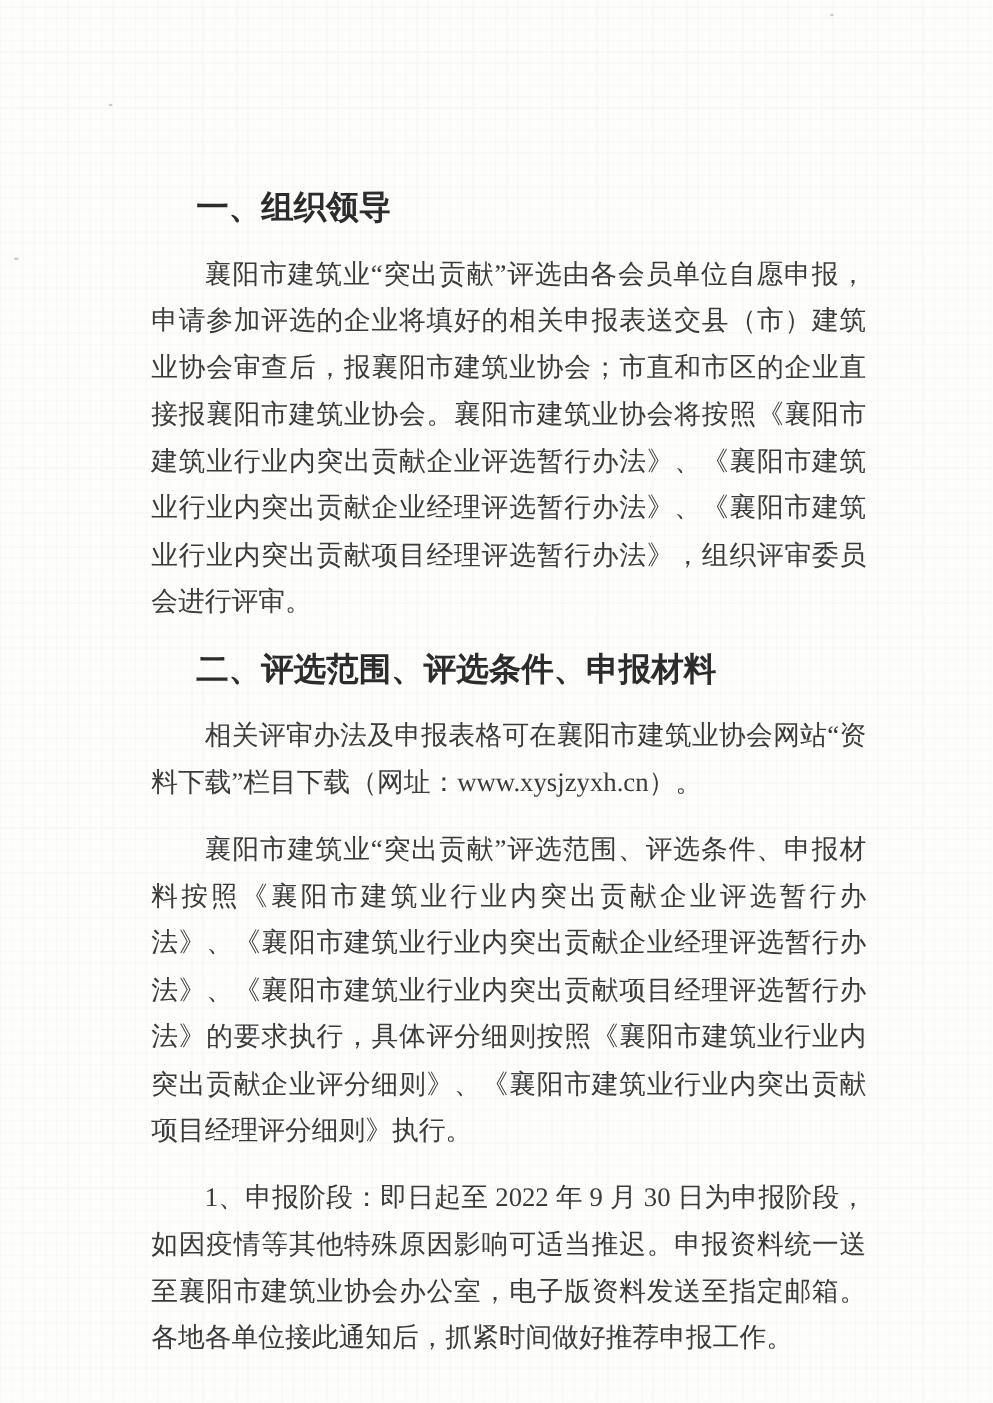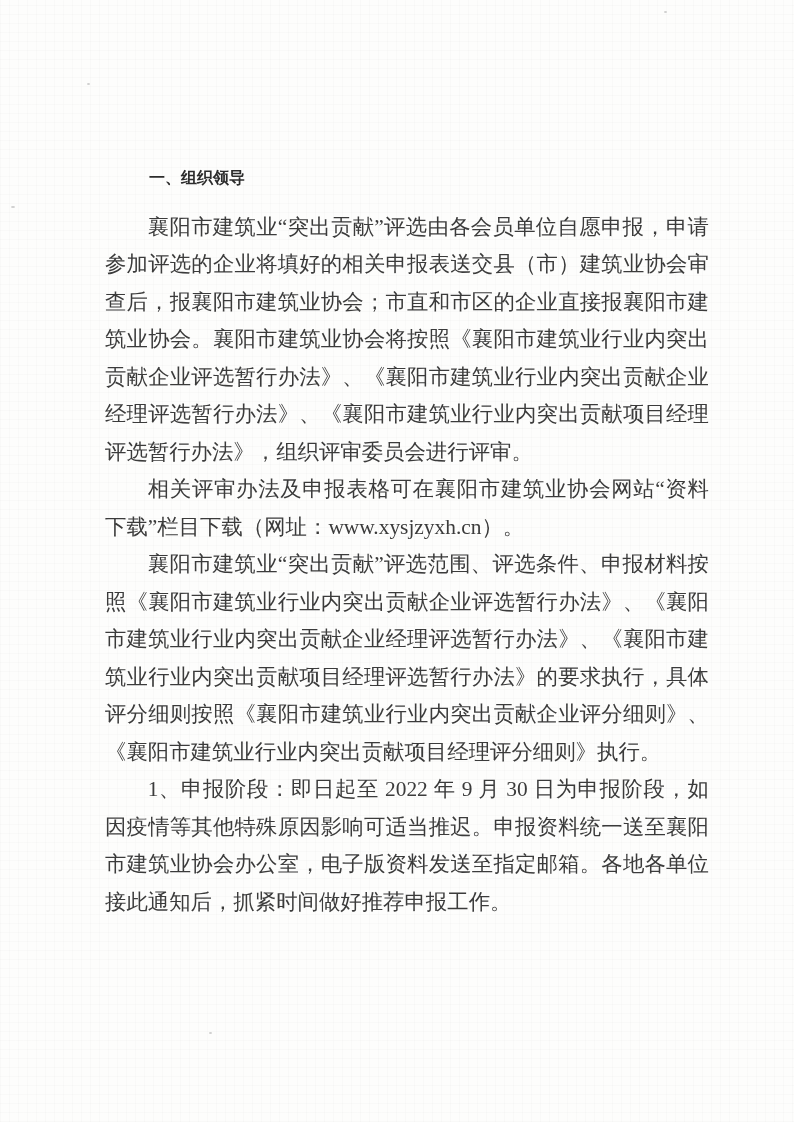--- a/index.html
+++ b/index.html
@@ -38,45 +38,46 @@
     left: 105px;
     top: 147px;
     width: 604px;
     font-size: 21.4px;
     line-height: 37.5px;
     color: #3b3b3b;
     text-align: justify;
     letter-spacing: 0;
   }
   .sec-heading {
-    margin: 12px;
+    margin: 0;
     padding: 0;
     font-family: "Liberation Sans", "DejaVu Sans", sans-serif;
     font-weight: bold;
-    font-size: 16px;
+    font-size: 26px;
     line-height: 37.5px;
     color: #2c2c2c;
     text-indent: 2em;
     text-align: left;
   }
   .para {
-    margin: 0;
+    margin: 16px;
     padding: 0;
     text-indent: 2em;
   }
 </style>
 </head>
 <body>
 
 <div class="scan-page">
   <div class="scan-texture"></div>
   <div class="speck" style="left:87px; top:83px; width:3px; height:2px;"></div>
   <div class="speck" style="left:11px; top:206px; width:4px; height:2px;"></div>
   <div class="speck" style="left:664px; top:11px; width:3px; height:2px;"></div>
   <div class="speck" style="left:209px; top:1032px; width:3px; height:2px;"></div>
   <div class="content" id="doc-root">
       <h2 class="sec-heading">一、组织领导</h2>
       <p class="para">襄阳市建筑业“突出贡献”评选由各会员单位自愿申报，申请参加评选的企业将填好的相关申报表送交县（市）建筑业协会审查后，报襄阳市建筑业协会；市直和市区的企业直接报襄阳市建筑业协会。襄阳市建筑业协会将按照《襄阳市建筑业行业内突出贡献企业评选暂行办法》、《襄阳市建筑业行业内突出贡献企业经理评选暂行办法》、《襄阳市建筑业行业内突出贡献项目经理评选暂行办法》，组织评审委员会进行评审。</p>
+      <h2 class="sec-heading">二、评选范围、评选条件、申报材料</h2>
       <p class="para">相关评审办法及申报表格可在襄阳市建筑业协会网站“资料下载”栏目下载（网址：www.xysjzyxh.cn）。</p>
       <p class="para">襄阳市建筑业“突出贡献”评选范围、评选条件、申报材料按照《襄阳市建筑业行业内突出贡献企业评选暂行办法》、《襄阳市建筑业行业内突出贡献企业经理评选暂行办法》、《襄阳市建筑业行业内突出贡献项目经理评选暂行办法》的要求执行，具体评分细则按照《襄阳市建筑业行业内突出贡献企业评分细则》、《襄阳市建筑业行业内突出贡献项目经理评分细则》执行。</p>
       <p class="para">1、申报阶段：即日起至 2022 年 9 月 30 日为申报阶段，如因疫情等其他特殊原因影响可适当推迟。申报资料统一送至襄阳市建筑业协会办公室，电子版资料发送至指定邮箱。各地各单位接此通知后，抓紧时间做好推荐申报工作。</p>
     </div>
 </div>
 
 </body></html>

